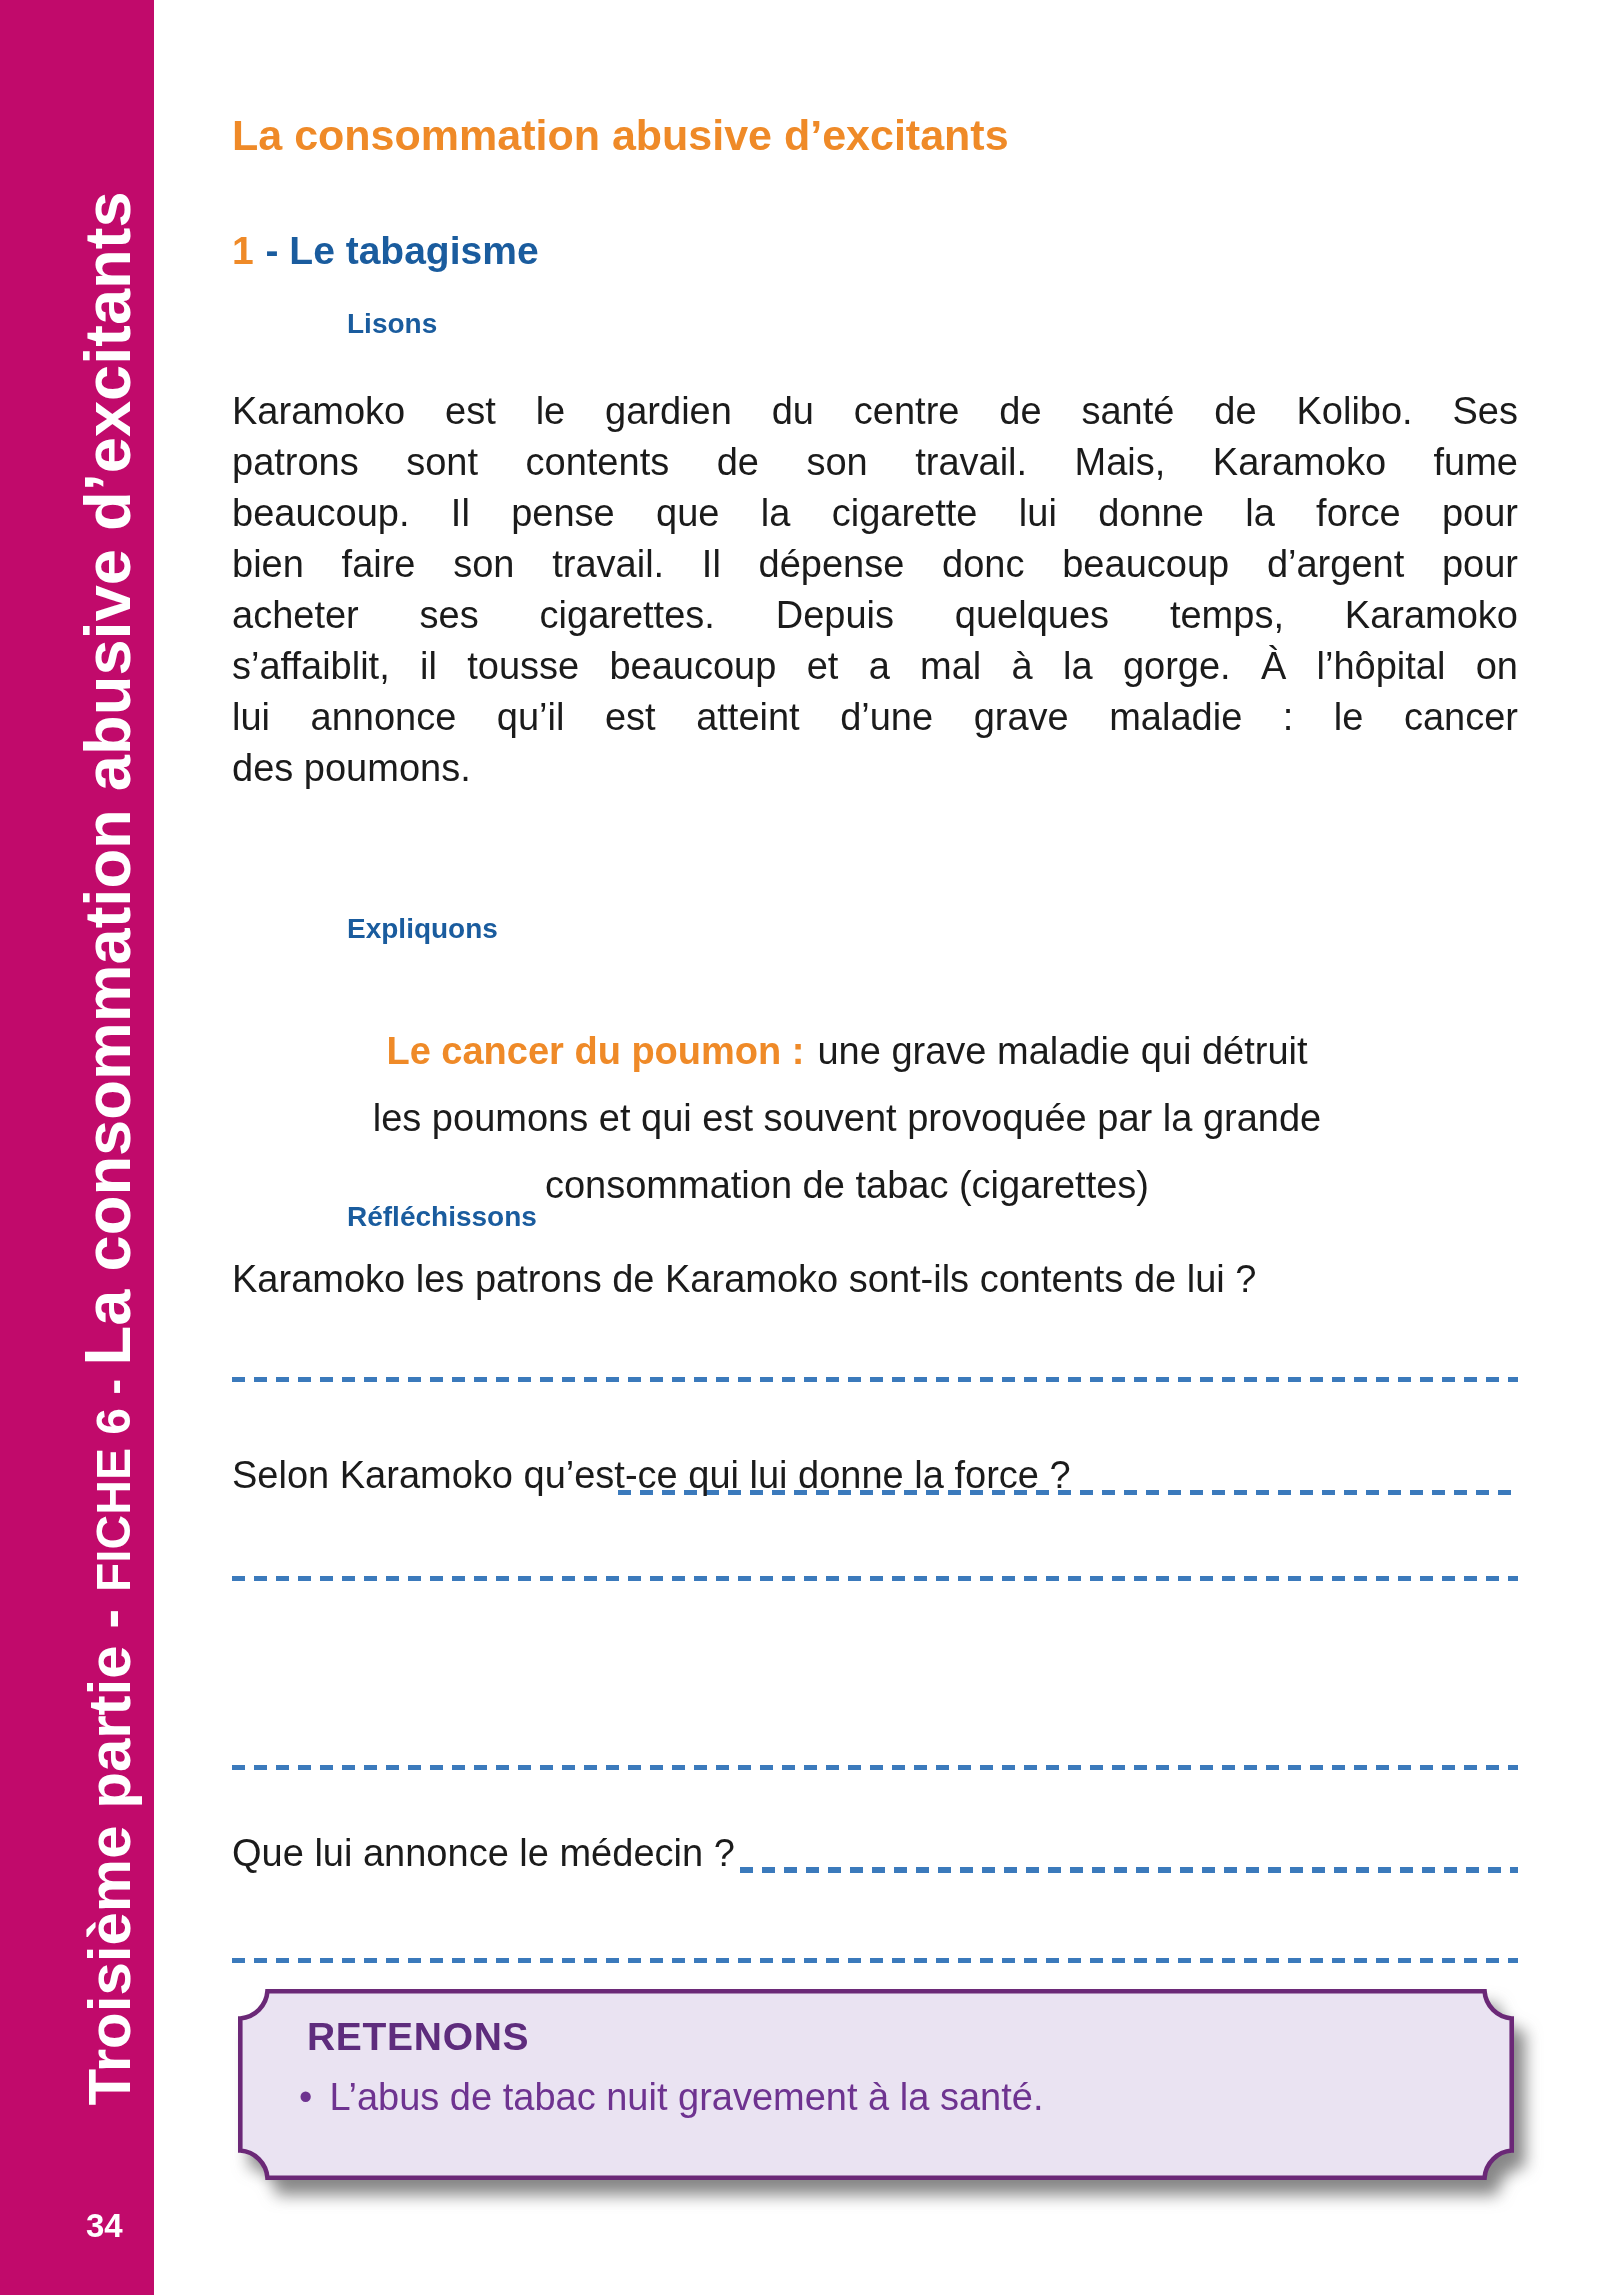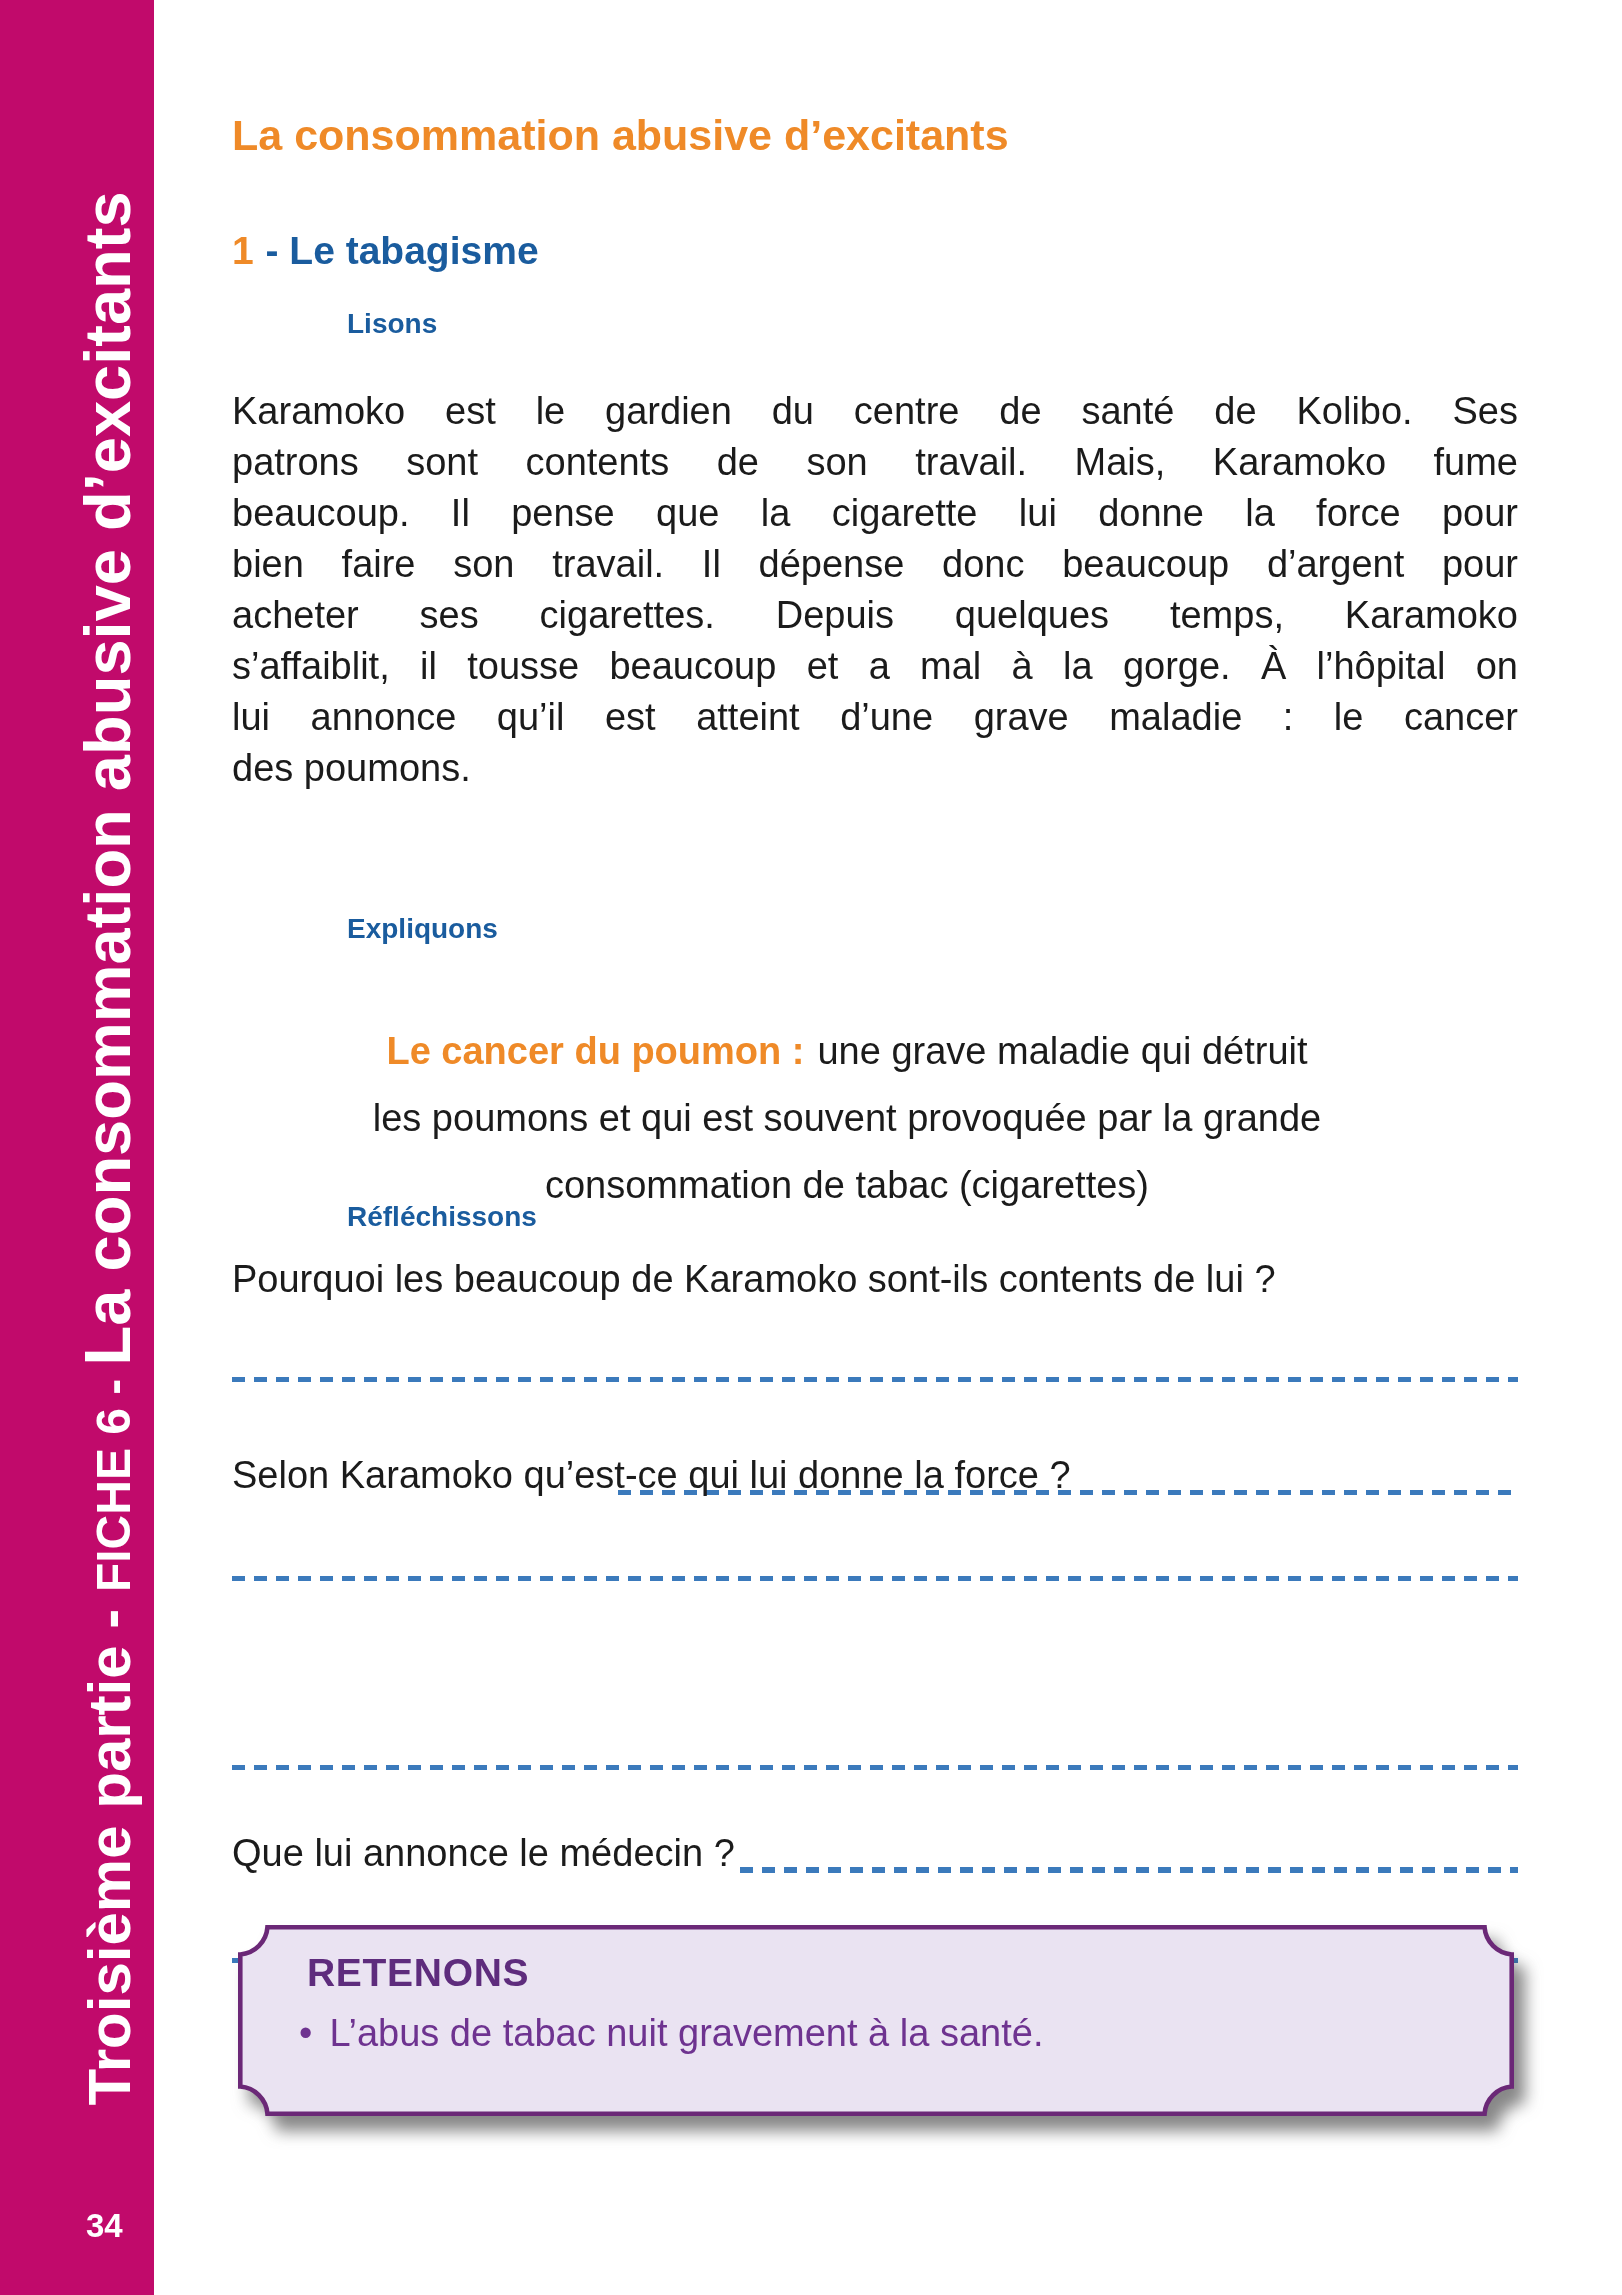--- a/index.html
+++ b/index.html
@@ -115,21 +115,21 @@
   }
   .answer-line {
     height: 5.2px;
     background: repeating-linear-gradient(to right,
       var(--line_blue, #3B7ABC) 0 13px, transparent 13px 22px);
   }
 
   
   .retenons-box {
     position: absolute;
-    left: 238px; top: 1925px;
+    left: 238px; top: 1989px;
     width: 1276px; height: 191px;
   }
   .retenons-box svg {
     position: absolute; inset: 0;
     filter: drop-shadow(11.8px 15.7px 7.9px rgba(55,55,55,0.6));
   }
   .retenons-inner {
     position: absolute; inset: 0;
     padding: 26px 39px 0 69px;
     box-sizing: border-box;
@@ -182,21 +182,21 @@
 
   <div class="abs definition" style="left:232px">
     <div><span class="term">Le cancer du poumon :</span><span>une grave maladie qui détruit</span></div>
     <div>les poumons et qui est souvent provoquée par la grande</div>
     <div>consommation de tabac (cigarettes)</div>
   </div>
 
   <div class="abs activity-label" style="top:1201px">Réfléchissons</div>
 
   <div class="abs col-left qrow" style="top:1253px">
-    <span class="qtext">Pourquoi les beaucoup de Karamoko sont-ils contents de lui ?</span>
+    <span class="qtext">Karamoko les patrons de Karamoko sont-ils contents de lui ?</span>
   </div>
   <div class="abs col-left answer-line" style="top:1377px"></div>
 
   <div class="abs col-left qrow" style="top:1449px">
     <span class="qtext">Selon Karamoko qu’est-ce qui lui donne la force ?</span>
     <span class="underlap-line"></span>
   </div>
   <div class="abs col-left answer-line" style="top:1576px"></div>
 
   <div class="abs col-left answer-line" style="top:1765px"></div>

